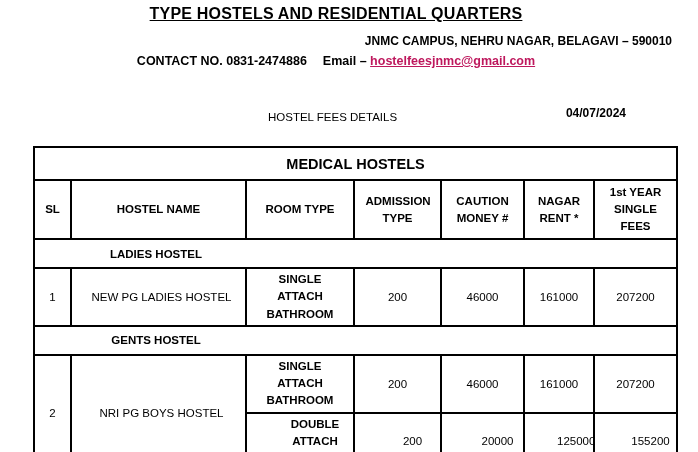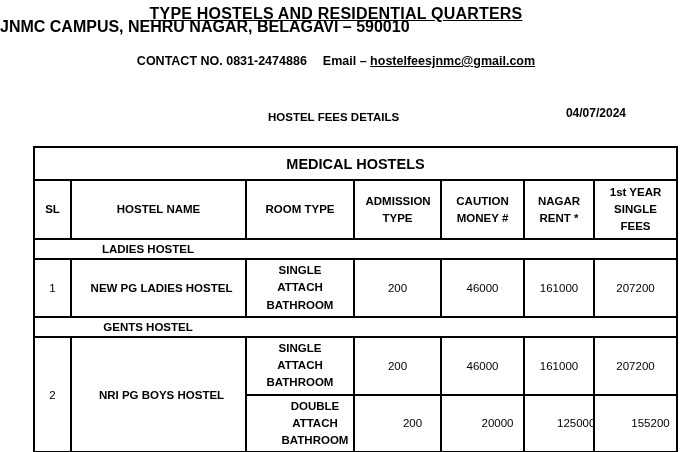--- a/index.html
+++ b/index.html
@@ -9,57 +9,57 @@
     color:#000000;
     font-family:"Liberation Sans", sans-serif;
     position:relative;
   }
   .doc-title {
     position:absolute; top:5px; left:0; width:672px;
     text-align:center; font-size:16px; font-weight:bold;
     text-decoration:underline; letter-spacing:0.2px;
   }
   .doc-subtitle {
-    position:absolute; top:18px; left:0; width:672px;
-    text-align:left; font-size:16px; font-weight:bold;
+    position:absolute; top:34px; left:0; width:672px;
+    text-align:right; font-size:12px; font-weight:bold;
   }
   .doc-contact {
     position:absolute; top:54px; left:0; width:672px;
     text-align:center; font-size:12.5px; font-weight:bold;
   }
   .contact-gap { display:inline-block; width:16px; }
   .email-link {
-    color:#000000; text-decoration:underline; font-weight:bold; cursor:pointer;
+    color:#be185d; text-decoration:underline; font-weight:bold; cursor:pointer;
   }
   .doc-date {
     position:absolute; top:106px; left:0; width:626px;
     text-align:right; font-size:12px; font-weight:bold;
   }
   .fees-heading {
     position:absolute; top:111px; left:268px;
-    font-size:11.5px; font-weight:bold;
+    font-size:11.5px; font-weight:normal;
   }
   table.fees {
     position:absolute; top:146px; left:33px; width:643px;
     border-collapse:collapse; table-layout:fixed;
     font-size:11.5px; color:#000;
   }
   .fees td {
     border:2px solid #000000;
     text-align:center; vertical-align:middle;
     padding:2px; overflow:hidden;
   }
   .row-title td { font-size:14.5px; font-weight:bold; height:33px;margin-top:32px; }
   .row-head td { font-weight:bold; height:59px; line-height:1.45; padding:2px 1px; }
   .hdr-narrow { display:inline-block; max-width:64px; }
-  .row-section td { text-align:left; font-weight:bold; height:20px; padding:1px 8px; }
+  .row-section td { text-align:left; font-weight:bold; height:29px; padding:1px 16px; }
   .section-label { display:inline-block; width:210px; text-align:center; }
   .row-data td { height:50px; }
   .row-data-last td { height:56px;padding-left:32px; }
-  .cell-name { text-align:right; padding-left:8px !important;font-weight:bold; }
+  .cell-name { text-align:right; padding-left:8px !important; }
   .cell-room { font-weight:bold; line-height:1.5; }
   .room-label { display:inline-block; max-width:82px; }
 </style>
 </head>
 <body>
 
 <div class="doc-title">TYPE HOSTELS AND RESIDENTIAL QUARTERS</div>
 
 <div class="doc-subtitle">JNMC CAMPUS, NEHRU NAGAR, BELAGAVI – 590010</div>
 

